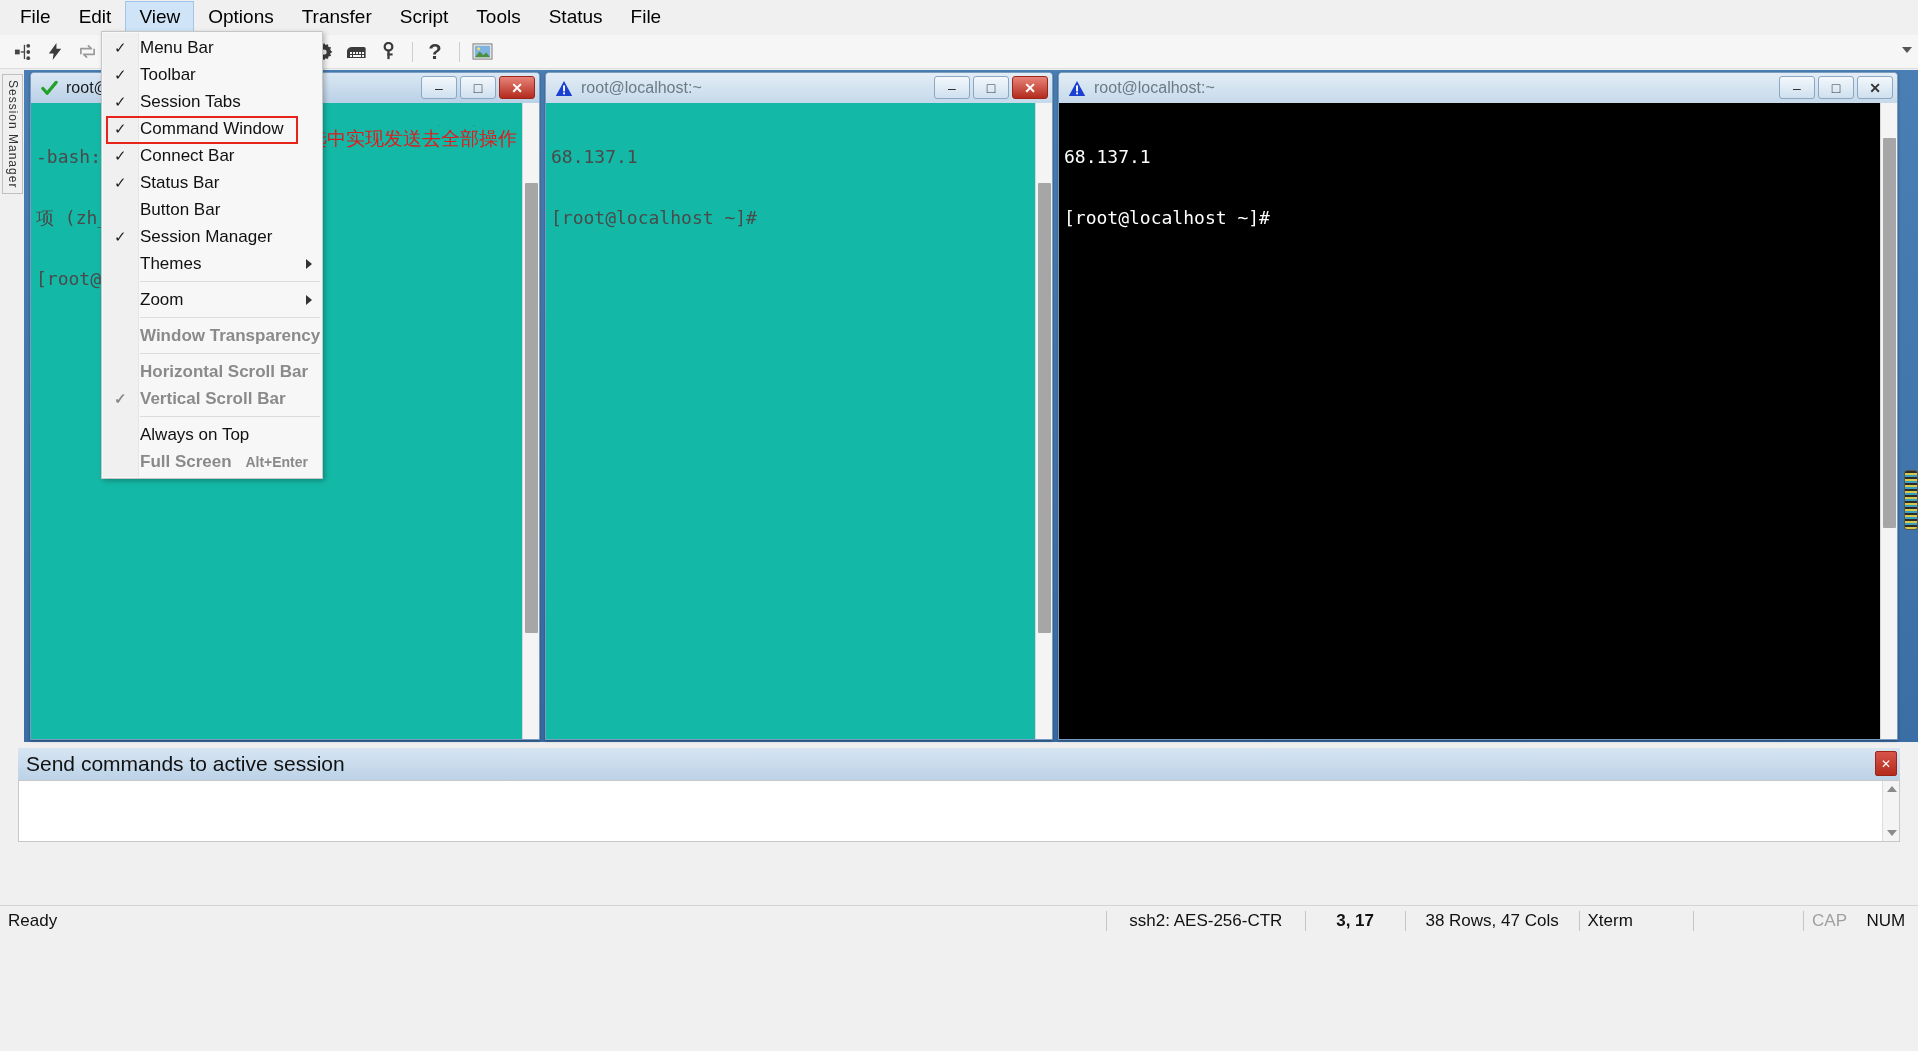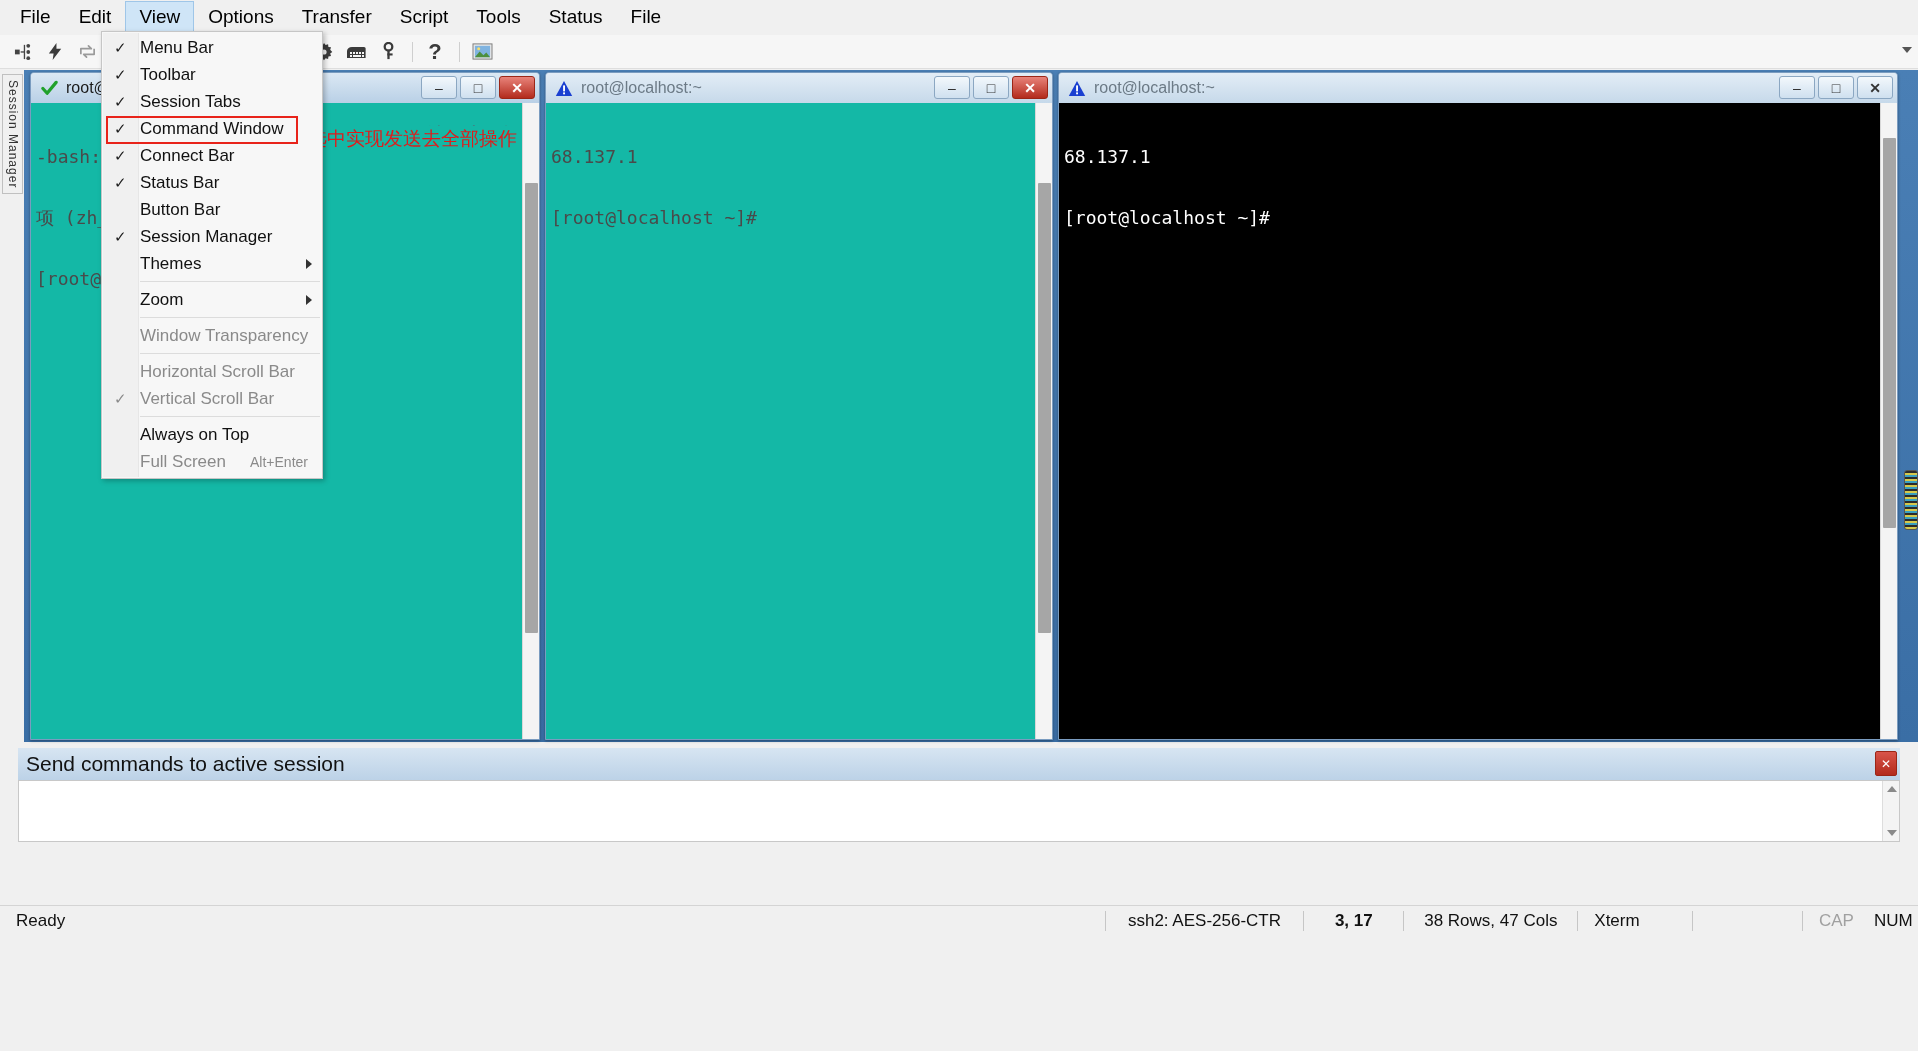--- a/index.html
+++ b/index.html
@@ -115,21 +115,21 @@
     padding: 2px 0 3px 0;
   }
   .dd-gutter {
     position: absolute; left: 1px; top: 1px; bottom: 1px; width: 36px;
     background: #f0f0f0; border-right: 1px solid #e6e6e6;
   }
   .dd-item {
     position: relative; height: 27px; display: flex; align-items: center;
     font-size: 17px; color: #111; padding-left: 38px; z-index: 2;
   }
-  .dd-item.disabled { color: #8a8a8a; }
+  .dd-item.disabled { color: #8a8a8a; font-weight: bold; }
   .dd-check {
     position: absolute; left: 12px; top: 0; height: 27px;
     display: flex; align-items: center; font-size: 15px; color: #1c1c1c;
   }
   .dd-item.disabled .dd-check { color: #8a8a8a; }
   .dd-arrow {
     position: absolute; right: 10px; top: 9px;
     width: 0; height: 0; border-top: 5px solid transparent;
     border-bottom: 5px solid transparent; border-left: 6px solid #333;
   }
@@ -162,21 +162,21 @@
   .cw-arrow { position: absolute; left: 4px; width: 0; height: 0; border-left: 5px solid transparent; border-right: 5px solid transparent; }
   .cw-arrow.up { top: 5px; border-bottom: 6px solid #8a8a8a; }
   .cw-arrow.dn { bottom: 5px; border-top: 6px solid #8a8a8a; }
 
   
   .statusbar {
     position: absolute; left: 0; bottom: 0; width: 1918px; height: 31px;
     background: #f0f0f0; border-top: 1px solid #d4d4d4;
     display: flex; align-items: center; font-size: 17px; color: #111;
   }
-  .sb-cell { position: relative; height: 31px; display: flex; align-items: center; padding: 0 16px; }
+  .sb-cell { position: relative; height: 31px; display: flex; align-items: center; padding: 0 8px; }
   .sb-div { width: 1px; height: 20px; background: #c6c6c6; }
   .sb-dim { color: #a0a0a0; }
 </style>
 </head>
 <body>
 
 <div id="app">
 
   <div class="menubar">
     <div class="menubar-item">File</div>

